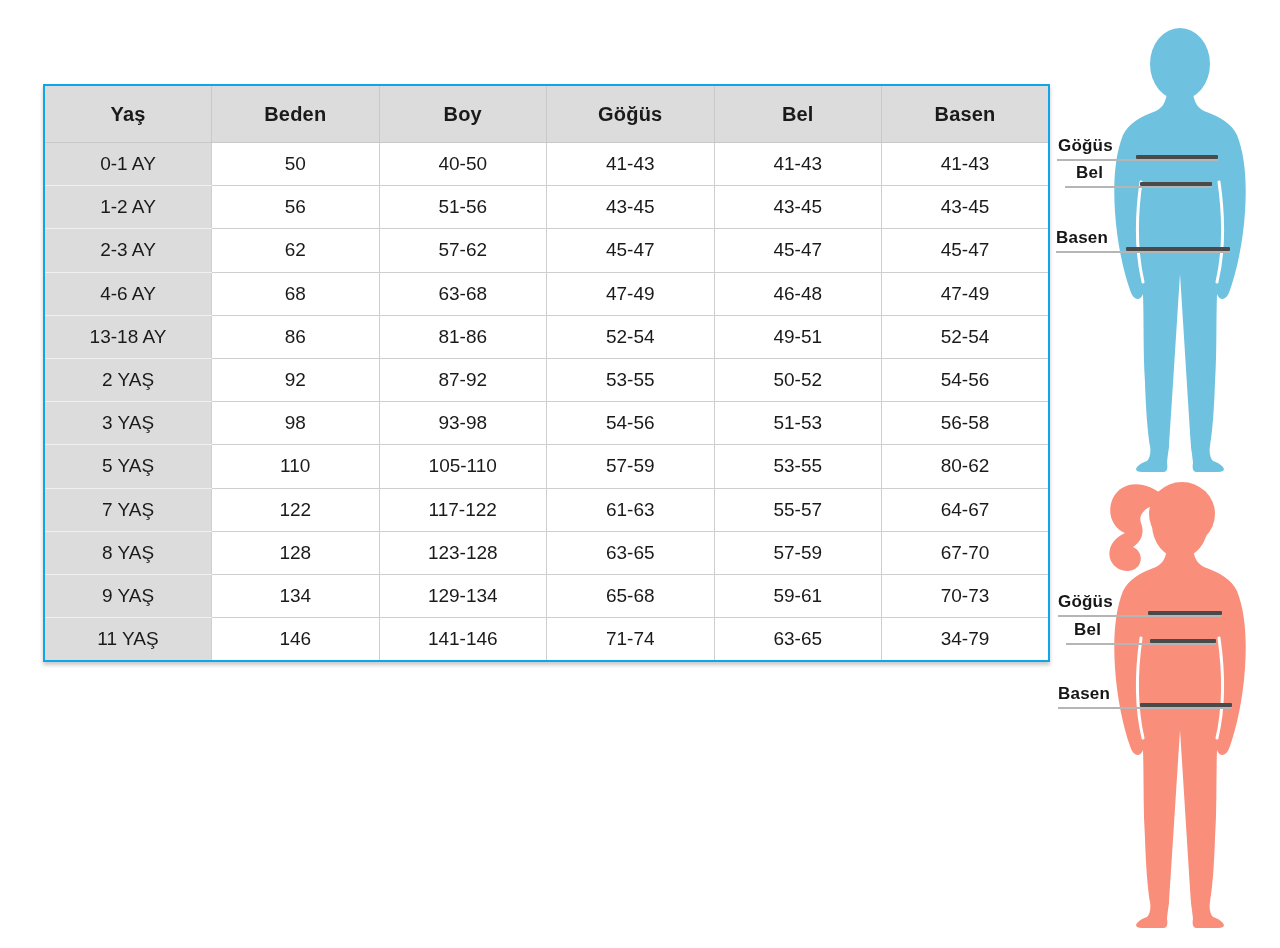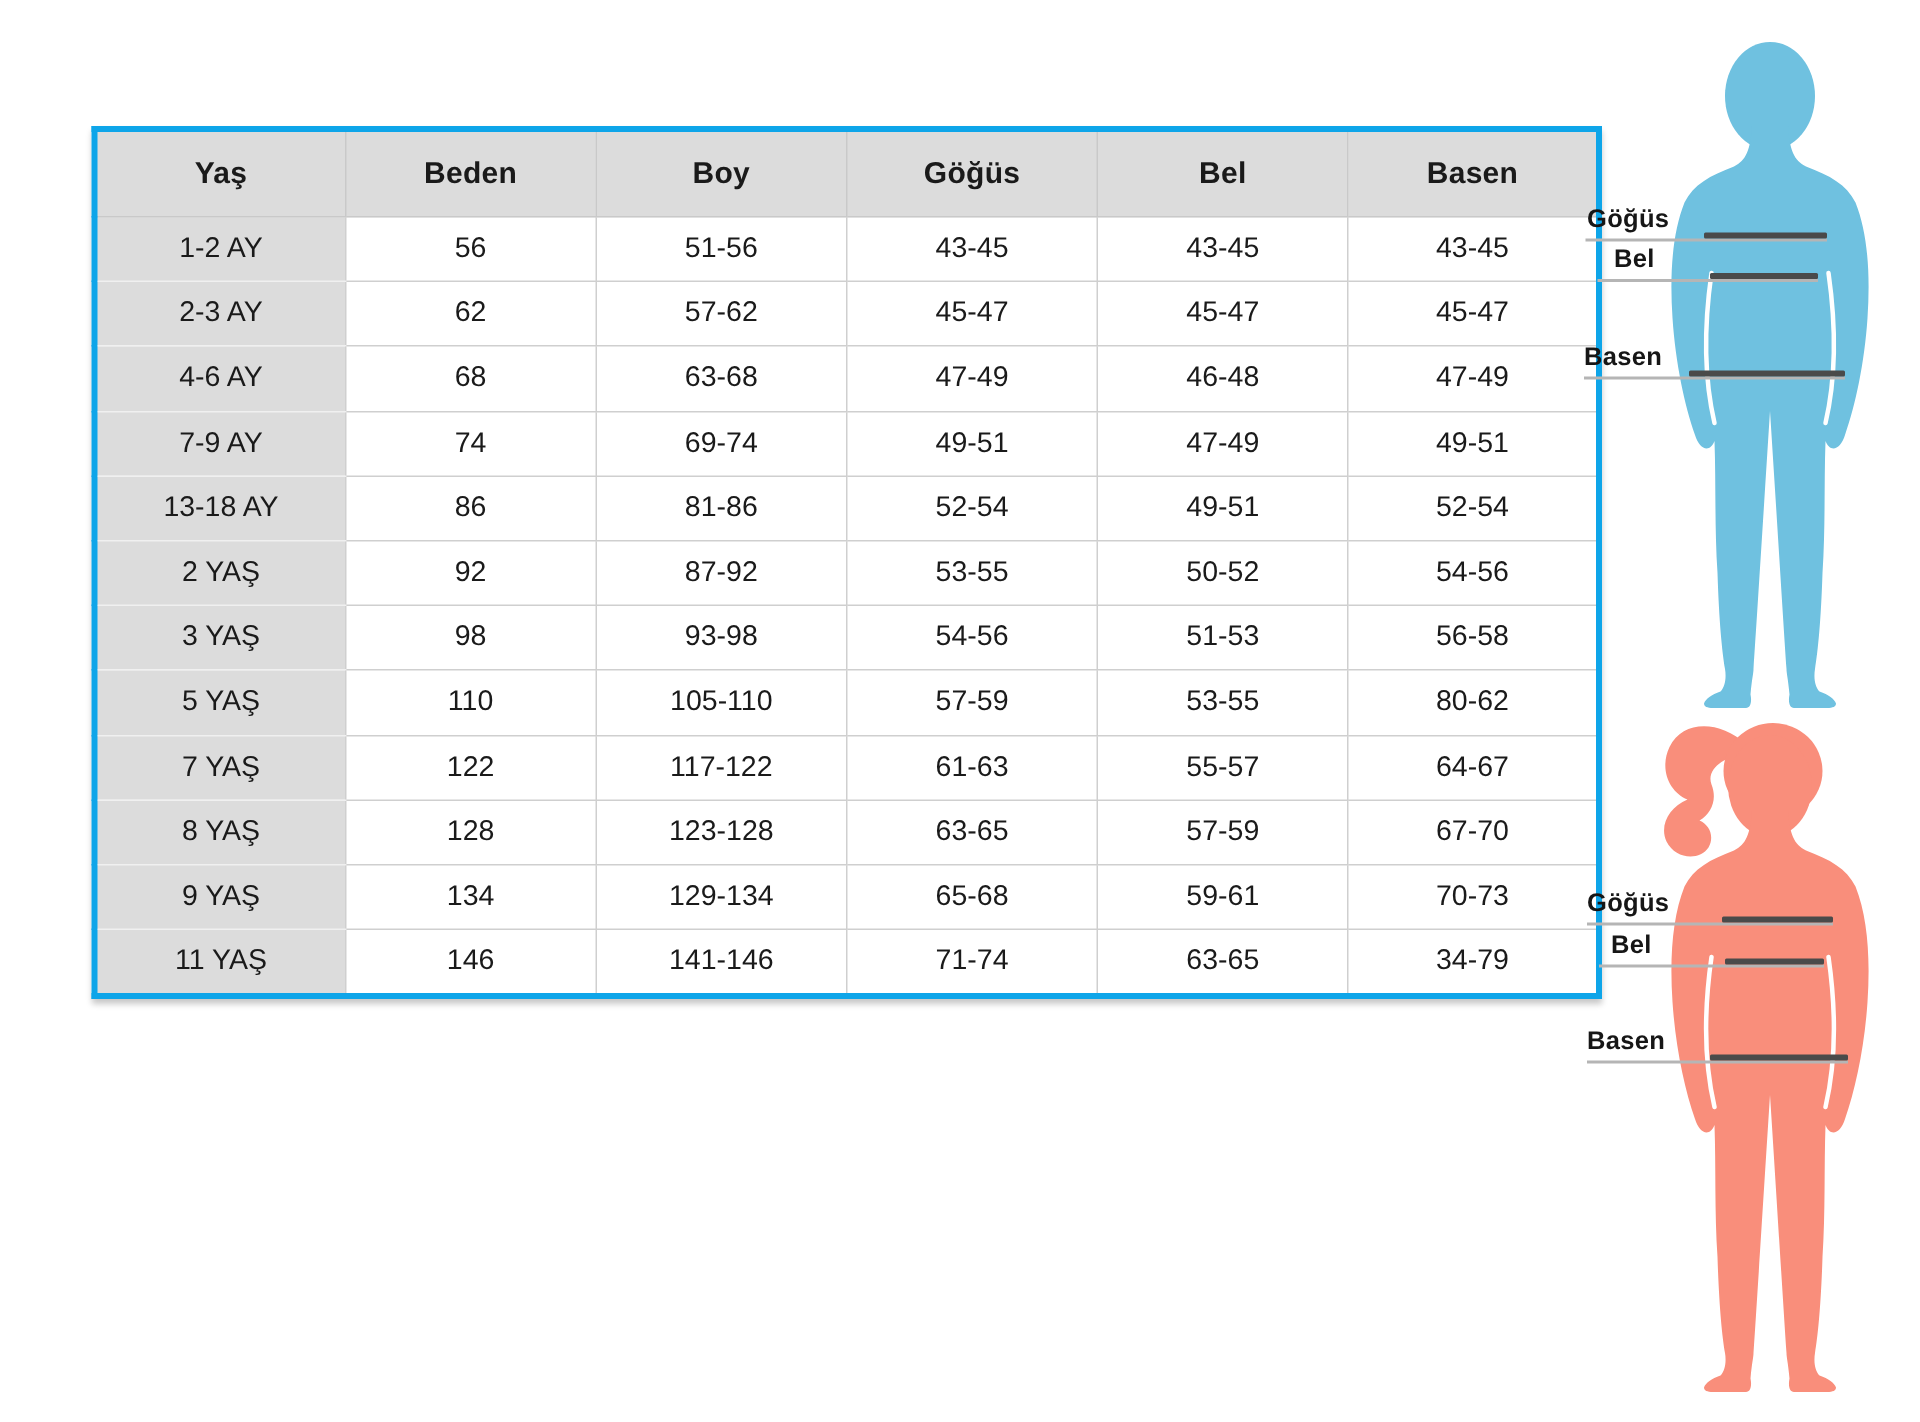--- a/index.html
+++ b/index.html
@@ -13,24 +13,23 @@
   }
   html,body{margin:0;padding:0;background:#ffffff;}
   .stage{
     position:relative;width:1280px;height:948px;overflow:hidden;
     font-family:"Liberation Sans", sans-serif;color:var(--text);background:#fff;
   }
   
   table.size-table{
     position:absolute;left:43px;top:84px;width:1007px;
     border-collapse:collapse;table-layout:fixed;
-    border:4px solid #0ea5e9;
+    border:2px solid #0ea5e9;
     box-shadow:0 3px 4px rgba(0,0,0,0.22);
     background:#fff;
-    margin-left:18px;
   }
   table.size-table th{
     height:54px;background:var(--header-bg);
     font-size:20px;font-weight:bold;text-align:center;
     border:1.5px solid var(--table-border);
     letter-spacing:0.2px;
   }
   table.size-table td{
     height:40.2px;font-size:19px;text-align:center;background:#fff;
     border:1.5px solid #cfcfcf;
@@ -64,20 +63,28 @@
         <th>Yaş</th>
         <th>Beden</th>
         <th>Boy</th>
         <th>Göğüs</th>
         <th>Bel</th>
         <th>Basen</th>
       </tr>
     </thead>
     <tbody id="size-table-body">
         <tr>
+          <td class="row-label">0-1 AY</td>
+          <td>50</td>
+          <td>40-50</td>
+          <td>41-43</td>
+          <td>41-43</td>
+          <td>41-43</td>
+        </tr>
+        <tr>
           <td class="row-label">1-2 AY</td>
           <td>56</td>
           <td>51-56</td>
           <td>43-45</td>
           <td>43-45</td>
           <td>43-45</td>
         </tr>
         <tr>
           <td class="row-label">2-3 AY</td>
           <td>62</td>
@@ -86,28 +93,20 @@
           <td>45-47</td>
           <td>45-47</td>
         </tr>
         <tr>
           <td class="row-label">4-6 AY</td>
           <td>68</td>
           <td>63-68</td>
           <td>47-49</td>
           <td>46-48</td>
           <td>47-49</td>
-        </tr>
-        <tr>
-          <td class="row-label">7-9 AY</td>
-          <td>74</td>
-          <td>69-74</td>
-          <td>49-51</td>
-          <td>47-49</td>
-          <td>49-51</td>
         </tr>
         <tr>
           <td class="row-label">13-18 AY</td>
           <td>86</td>
           <td>81-86</td>
           <td>52-54</td>
           <td>49-51</td>
           <td>52-54</td>
         </tr>
         <tr>

